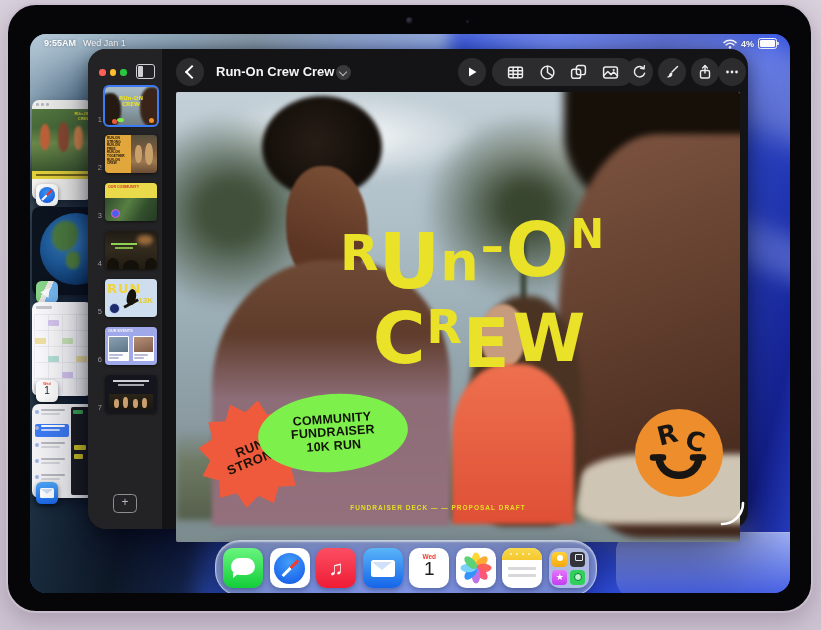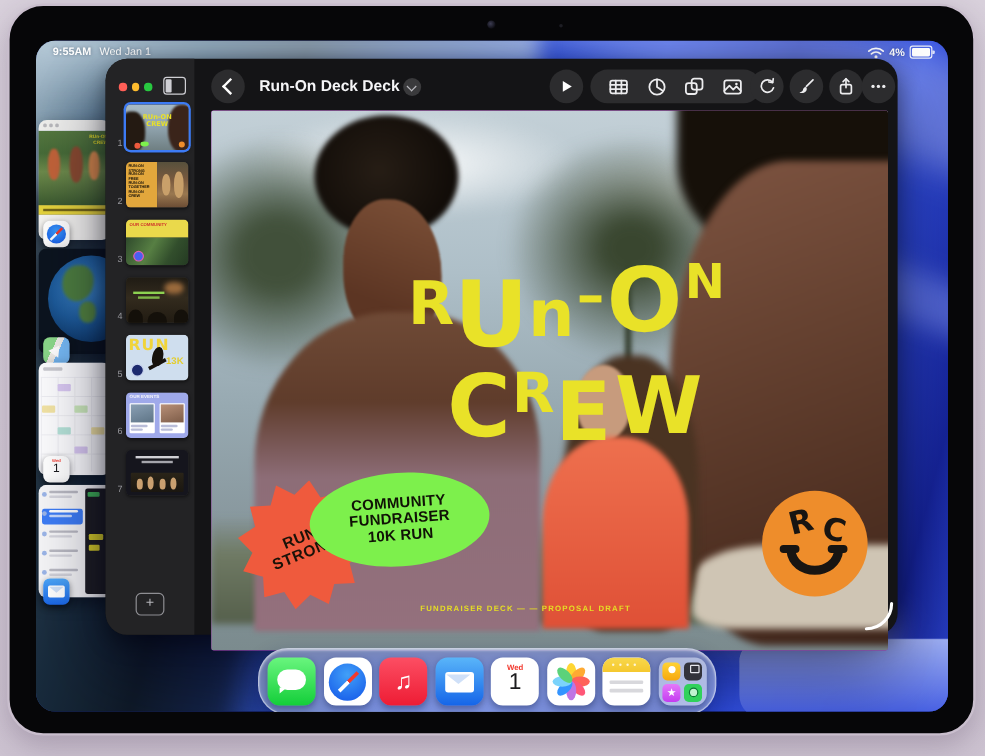--- a/index.html
+++ b/index.html
@@ -577,21 +577,21 @@
         </div>
 
         <div class="add-slide">
           <span>+</span>
         </div>
       </div>
 
       <div class="back-btn">
           <span class="chev-l"></span>
         </div>
-      <div class="kn-title">Run-On Deck Deck</div>
+      <div class="kn-title">Run-On Crew Crew</div>
       <div class="title-menu">
           <span class="chev-d"></span>
         </div>
 
       <div class="tb-circle tb-play">
         <svg width="12" height="12" viewBox="0 0 12 12">
             <path d="M3 1.5 L10.5 6 L3 10.5 Z" fill="#fff"></path>
           </svg>
       </div>
       <div class="tb-pill">

